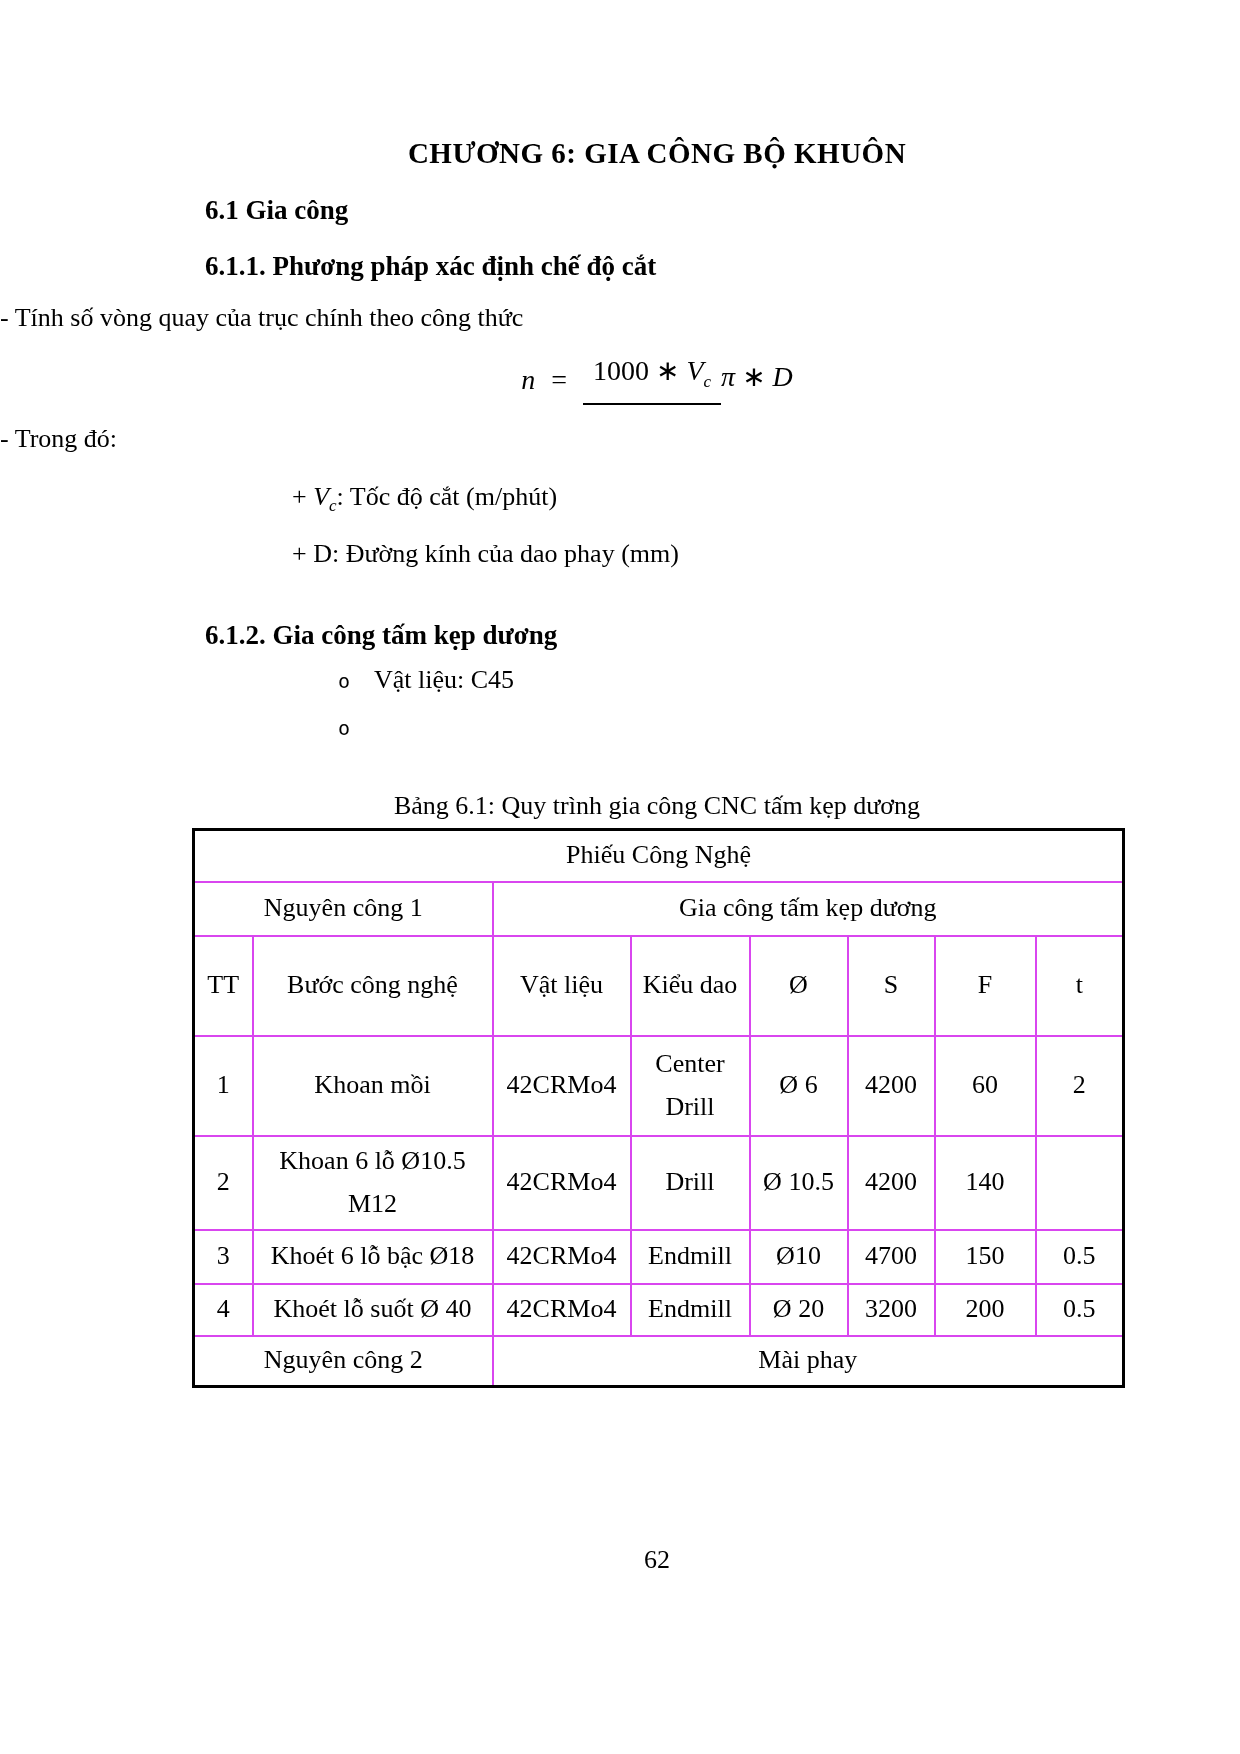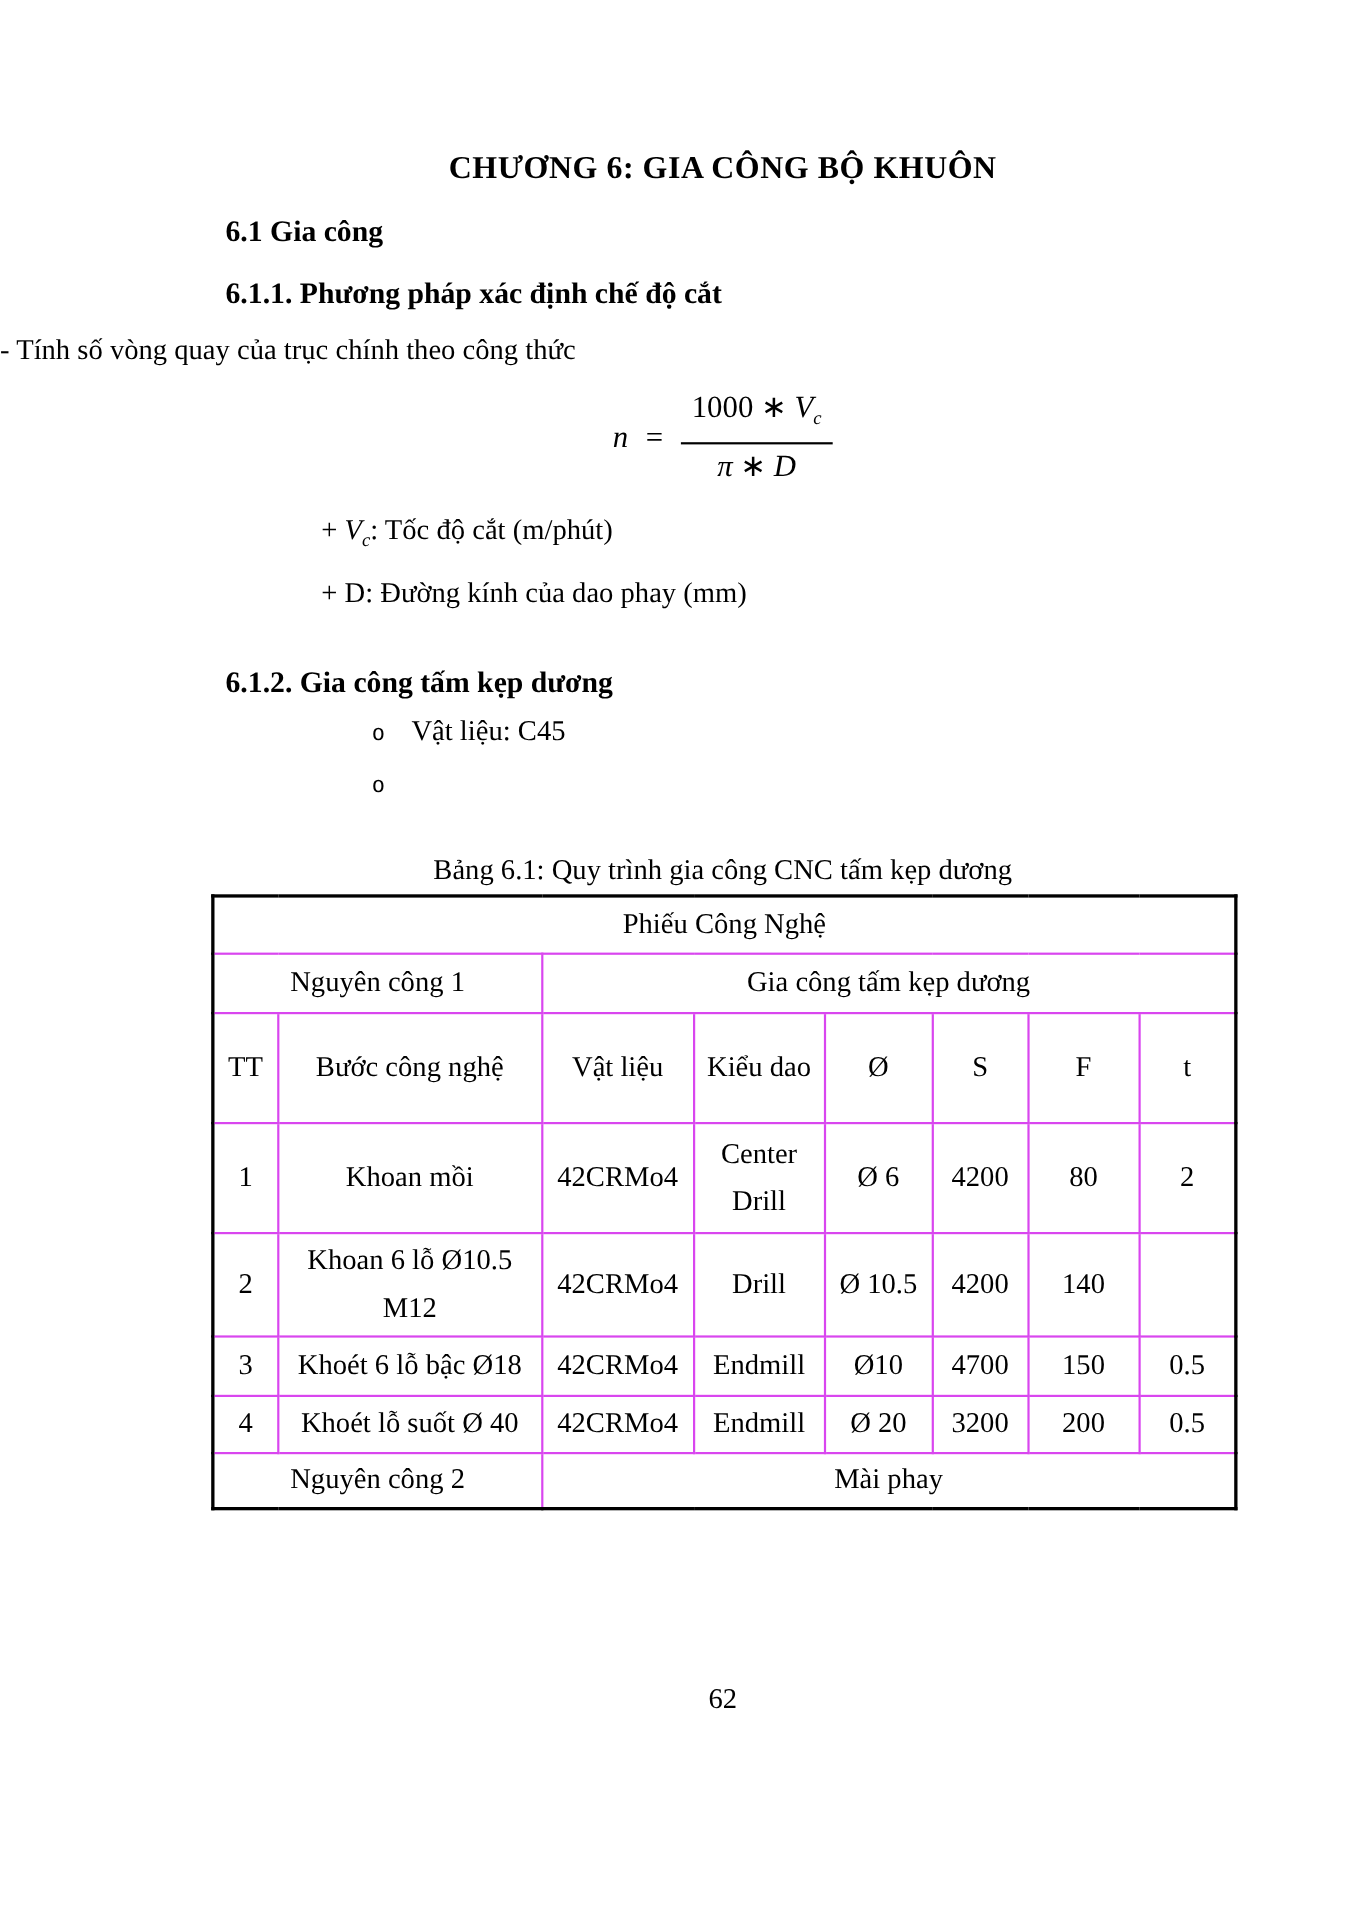--- a/index.html
+++ b/index.html
@@ -36,21 +36,21 @@
 
   
   .formula-row{
     margin-top:22px;margin-left:192px;width:930px;
     display:flex;justify-content:center;align-items:center;gap:14px;
     font-size:28px;
   }
   .f-var{font-style:italic;}
   .f-eq{padding:0 2px;}
   .f-sub{font-size:17px;font-style:italic;}
-  .frac{display:inline-flex;flex-direction:column;text-align:center;}
+  .frac{display:inline-flex;flex-direction:row;text-align:center;}
   .frac .num{border-bottom:2px solid #000;padding:0 10px 6px 10px;line-height:30px;}
   .frac .den{padding-top:6px;line-height:30px;}
 
   
   .bullet-line{
     margin-left:338px;font-size:26px;line-height:32px;
     display:flex;align-items:baseline;
   }
   .b1{margin-top:13px;}
   .b2{margin-top:15px;}
@@ -105,20 +105,21 @@
 
   <div class="formula-row">
     <span class="f-var">n</span>
     <span class="f-eq">=</span>
     <span class="frac">
       <span class="num"><span>1000</span><span> ∗ </span><span class="f-var">V</span><sub class="f-sub">c</sub></span>
       <span class="den"><span class="f-var">π</span><span> ∗ </span><span class="f-var">D</span></span>
     </span>
   </div>
 
+  <div class="body-line dash-line trongdo-line">- Trong đó:</div>
 
 
   <div class="body-line def-line defvc-line"><span>+ </span><span class="f-var">V</span><sub class="f-sub">c</sub><span>: Tốc độ cắt (m/phút)</span></div>
 
   <div class="body-line def-line defd-line">+ D: Đường kính của dao phay (mm)</div>
 
   <div class="heading h612">6.1.2. Gia công tấm kẹp dương</div>
 
   <div class="bullet-line b1">
     <span class="bullet-marker">o</span>
@@ -160,21 +161,21 @@
         <td>F</td>
         <td>t</td>
       </tr>
       <tr class="r-d1">
         <td>1</td>
         <td>Khoan mồi</td>
         <td class="vtop">42CRMo4</td>
         <td>Center Drill</td>
         <td>Ø 6</td>
         <td>4200</td>
-        <td>80</td>
+        <td>60</td>
         <td>2</td>
       </tr>
       <tr class="r-d2">
         <td>2</td>
         <td>Khoan 6 lỗ Ø10.5 M12</td>
         <td class="vtop">42CRMo4</td>
         <td>Drill</td>
         <td>Ø 10.5</td>
         <td>4200</td>
         <td>140</td>

